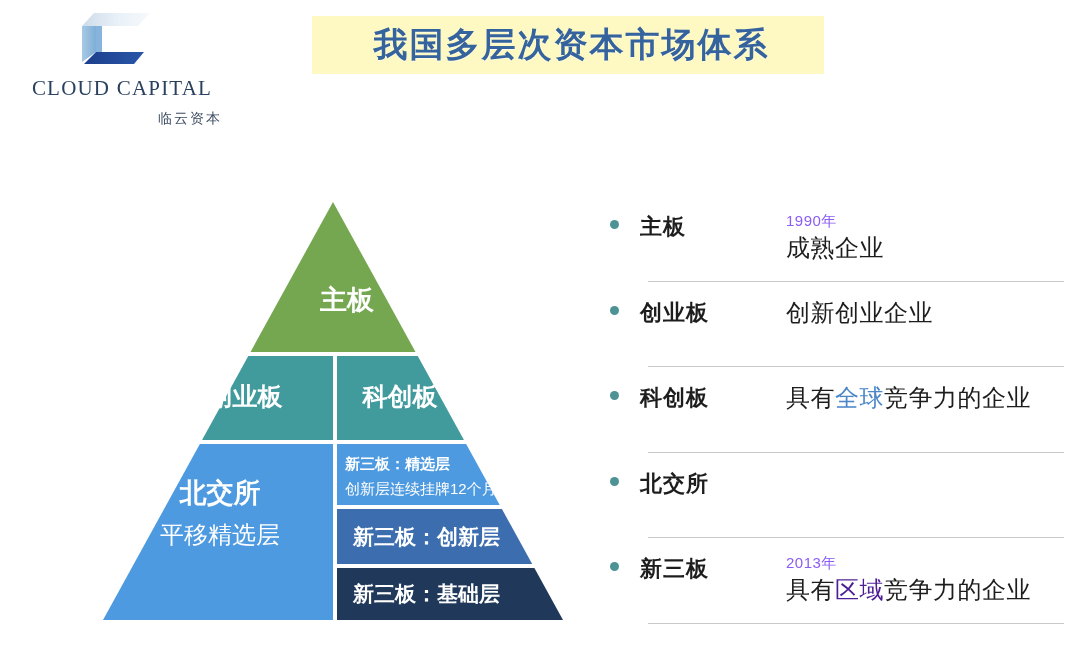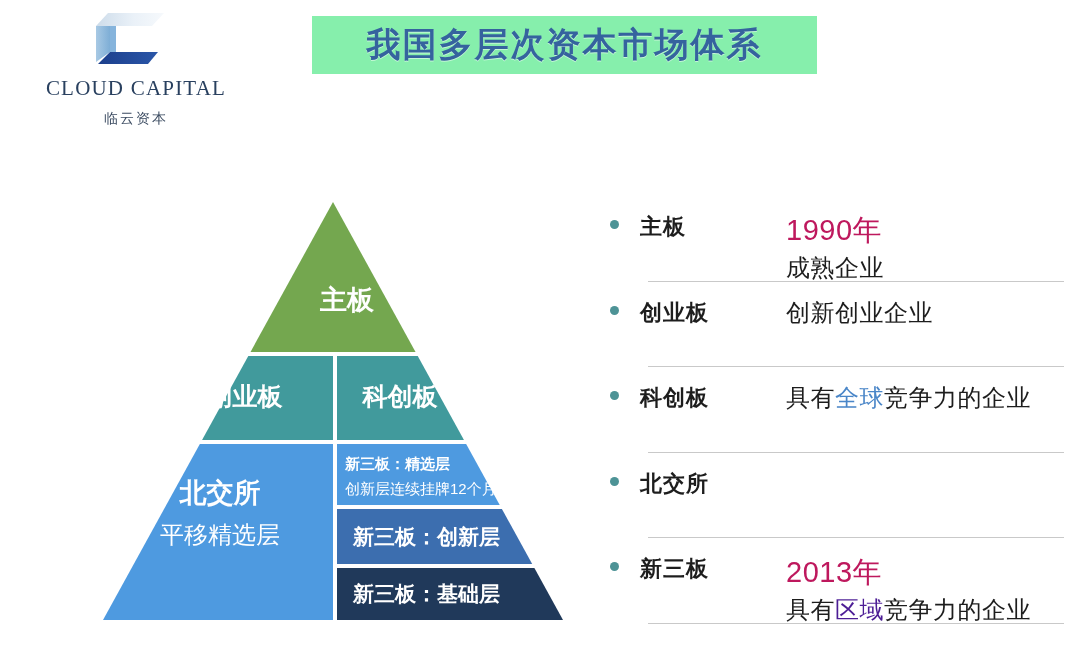--- a/index.html
+++ b/index.html
@@ -13,21 +13,21 @@
     height: 648px;
     position: relative;
     overflow: hidden;
     font-family: "Liberation Sans", "DejaVu Sans", sans-serif;
     color: #222;
   }
 
   
   #logo-block {
     position: absolute;
-    left: 36px;
+    left: 22px;
     top: 4px;
     width: 200px;
     text-align: center;
   }
   #logo-mark {
     width: 100px;
     height: 70px;
     margin: 0 auto;
     display: block;
   }
@@ -37,20 +37,21 @@
     letter-spacing: 1.2px;
     color: #29405f;
     margin-top: 2px;
     white-space: nowrap;
   }
   #logo-sub {
     font-size: 14px;
     letter-spacing: 2px;
     color: #3a4a60;
     margin-top: 9px;
+    text-align: right;
   }
 
   
   #title-band {
     position: absolute;
     left: 312px;
     top: 16px;
     width: 505px;
     height: 58px;
     background: #dde9f3;
@@ -128,22 +129,22 @@
     font-weight: bold;
     color: #1d1d1d;
     padding-top: 4px;
     letter-spacing: 1px;
   }
   .detail-cell {
     flex: 1 1 auto;
     padding-top: 2px;
   }
   .detail-year {
-    font-size: 29px;
-    color: #be185d;
+    font-size: 15px;
+    color: #8b5cf6;
     line-height: 1.42;
     letter-spacing: .5px;
   }
   .detail-desc {
     font-size: 24px;
     color: #1d1d1d;
     line-height: 1.42;
     letter-spacing: .5px;
   }
   .hl { color: #4a86c8; }
@@ -174,21 +175,21 @@
     <polygon points="10,22 24,22 24,48 10,58" fill="url(#leftFace)"></polygon>
 
     <polygon points="24,22 30,22 30,48 24,48" fill="#86b4dc"></polygon>
 
     <polygon points="24,48 72,48 62,60 12,60" fill="url(#botFace)"></polygon>
   </svg>
   <div id="logo-wordmark">CLOUD CAPITAL</div>
   <div id="logo-sub">临云资本</div>
 </div>
 
-<div id="title-band" style="background: #86efac;">
+<div id="title-band" style="background: #fef9c3; padding-left: 7px;">
   <span id="title-text" style="color: rgb(53, 99, 158);">我国多层次资本市场体系</span>
 </div>
 
 <div id="pyramid-wrap">
   <svg id="pyramid-svg" width="520" height="435" viewBox="0 0 520 435">
 
     <defs>
       <clipPath id="pyrClip">
         <polygon points="278,7 508,425 48,425"></polygon>
       </clipPath>

